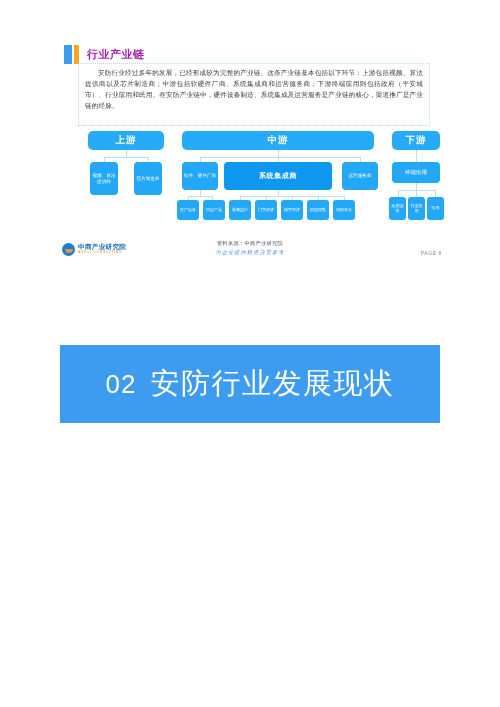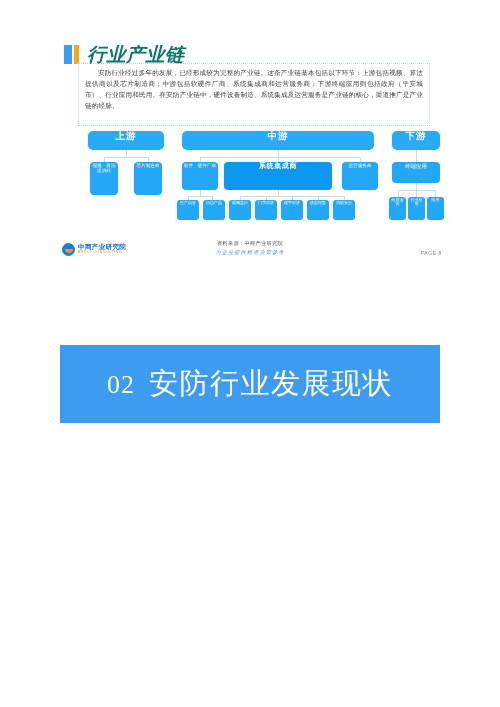--- a/index.html
+++ b/index.html
@@ -39,26 +39,25 @@
     background: #3d9bf0;
     margin-right: 2px;
   }
   .title-bar-orange {
     width: 5px;
     height: 19px;
     background: #f5a623;
     margin-right: 8px;
   }
   .title-text {
-    color: #0f766e;
-    font-size: 19px;
+    color: #a21caf;
+    font-size: 11px;
     font-weight: bold;
     letter-spacing: 0.5px;
     line-height: 19px;
-    font-style: italic;
   }
 
   
   .body-box {
     position: absolute;
     left: 78px;
     top: 63px;
     width: 352px;
     height: 63px;
     border: 1px dotted #b9d9f2;
@@ -82,21 +81,21 @@
     top: 131px;
     width: 380px;
     height: 100px;
   }
   .node {
     position: absolute;
     background: #23a7f7;
     border-radius: 4px;
     color: #ffffff;
     display: flex;
-    align-items: flex-start;
+    align-items: center;
     justify-content: center;
     text-align: center;
     box-sizing: border-box;
     line-height: 1.12;
     overflow: hidden;
   }
   .node.header {
     background: #26abf9;
     border-radius: 5px;
     font-size: 9.5px;
@@ -210,21 +209,21 @@
   .banner-inner {
     display: flex;
     align-items: baseline;
     color: #ffffff;
   }
   .banner-num {
     font-size: 26px;
     font-weight: 300;
     letter-spacing: 1px;
     margin-right: 14px;
-    font-family: Liberation Serif, serif;
+    font-family: Liberation Sans, sans-serif;
   }
   .banner-title {
     font-size: 29px;
     font-weight: normal;
     letter-spacing: 1.5px;
   }
 </style>
 </head>
 <body>
 

